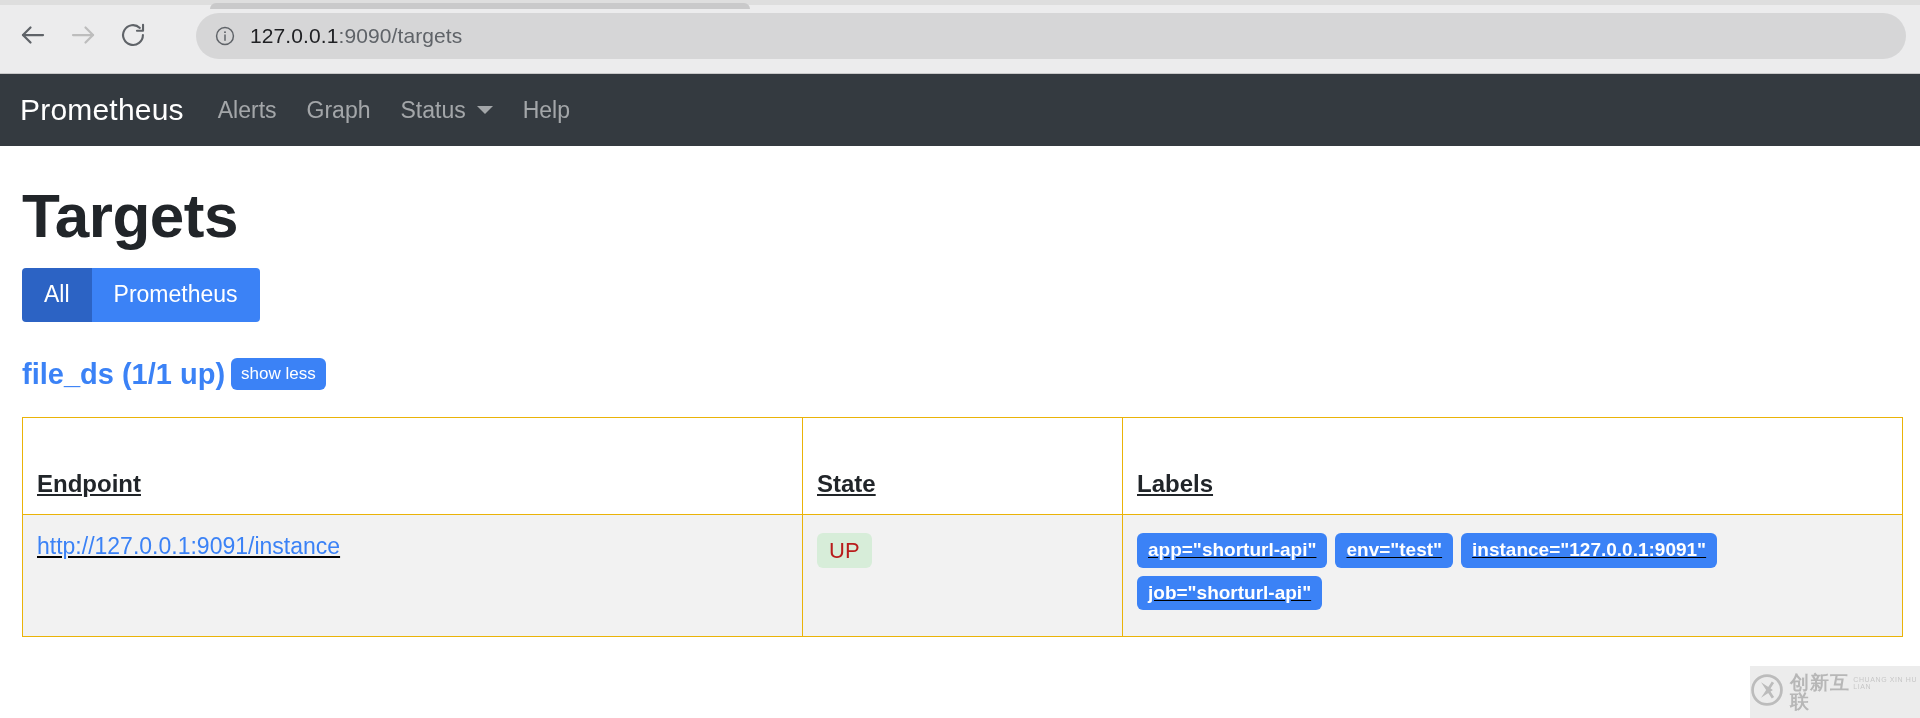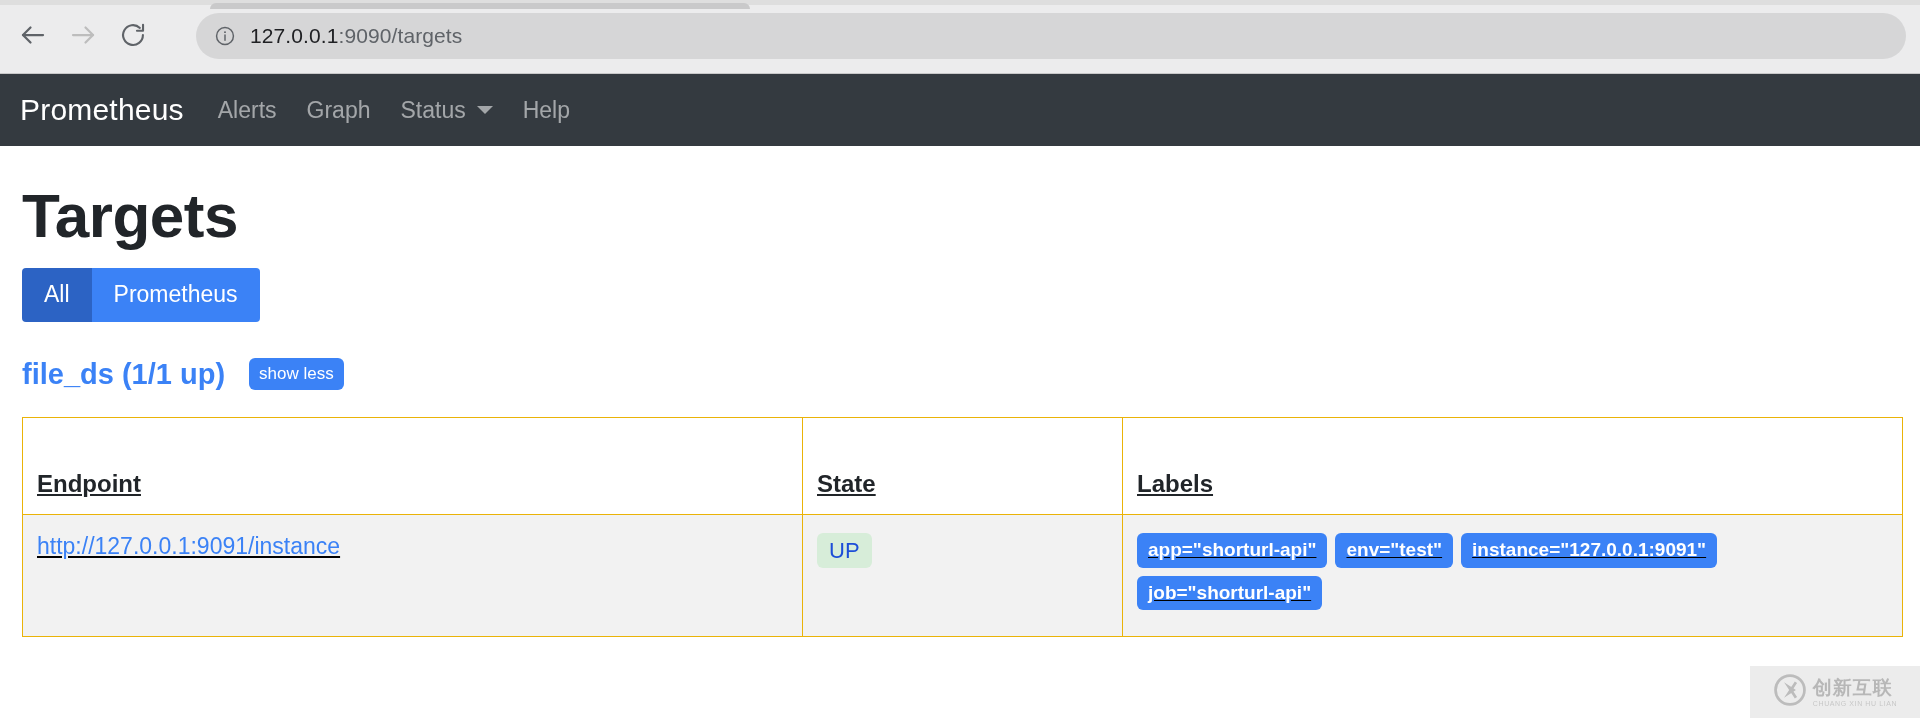--- a/index.html
+++ b/index.html
@@ -159,21 +159,21 @@
     line-height: 1.2;
   }
   .filter-btn.active {
     background: #2c63c4;
   }
 
   .job-header {
     margin-top: 36px;
     display: flex;
     align-items: center;
-    gap: 24px;
+    gap: 6px;
   }
   .job-title {
     color: #3b82f6;
     font-size: 29px;
     font-weight: bold;
     cursor: pointer;
     white-space: nowrap;
   }
   .show-less-btn {
     background: #3b82f6;
@@ -222,21 +222,21 @@
   .endpoint-link {
     color: #3b82f6;
     text-decoration: none;
     font-size: 23px;
     cursor: pointer;
   }
 
   .state-badge {
     display: inline-block;
     background: #d7edd9;
-    color: #1d4ed8;
+    color: #b91c1c;
     font-size: 22px;
     padding: 3px 12px;
     border-radius: 6px;
     line-height: 1.35;
   }
 
   .labels-wrap {
     display: flex;
     flex-wrap: wrap;
     gap: 8px;
@@ -262,21 +262,21 @@
     height: 52px;
     background: #ececec;
     display: flex;
     align-items: center;
     justify-content: center;
     gap: 6px;
     opacity: 0.95;
     pointer-events: none;
   }
   .wm-logo { flex: 0 0 auto; }
-  .wm-text { display: flex; flex-direction: column; line-height: 1; }
+  .wm-text { display: flex; line-height: 1; }
   .wm-cn {
     font-size: 19px;
     color: #b4b4b4;
     font-weight: bold;
     letter-spacing: 1px;
   }
   .wm-en {
     font-size: 7px;
     color: #c4c4c4;
     letter-spacing: 0.6px;

